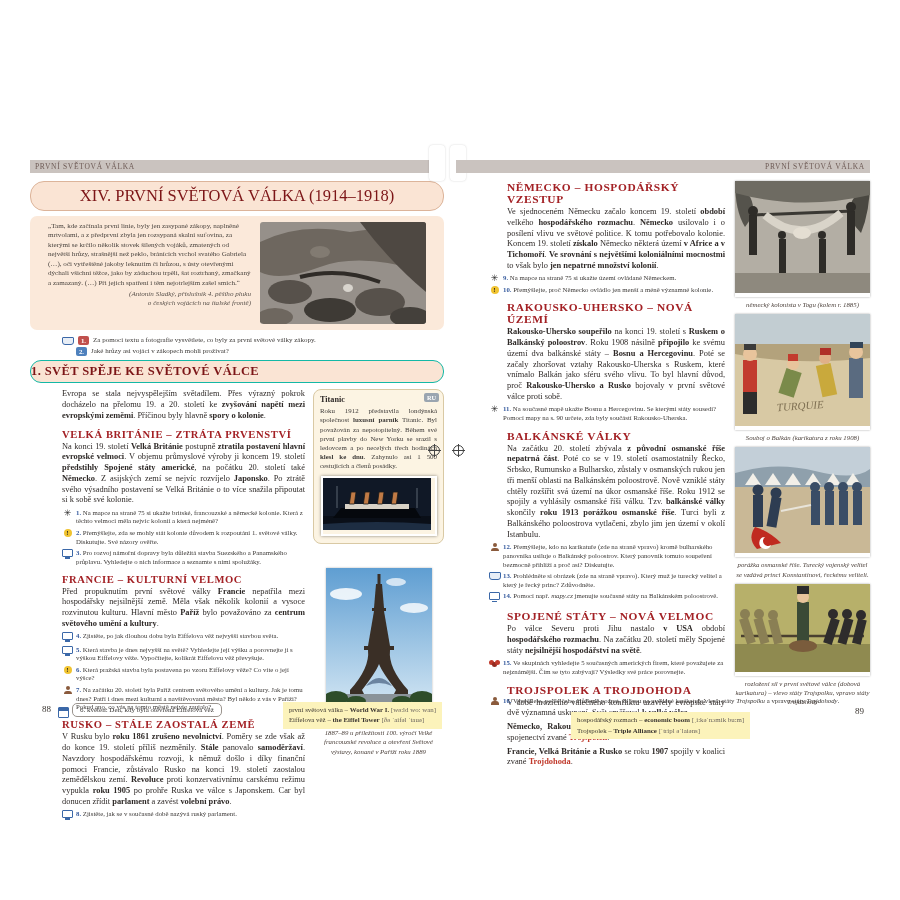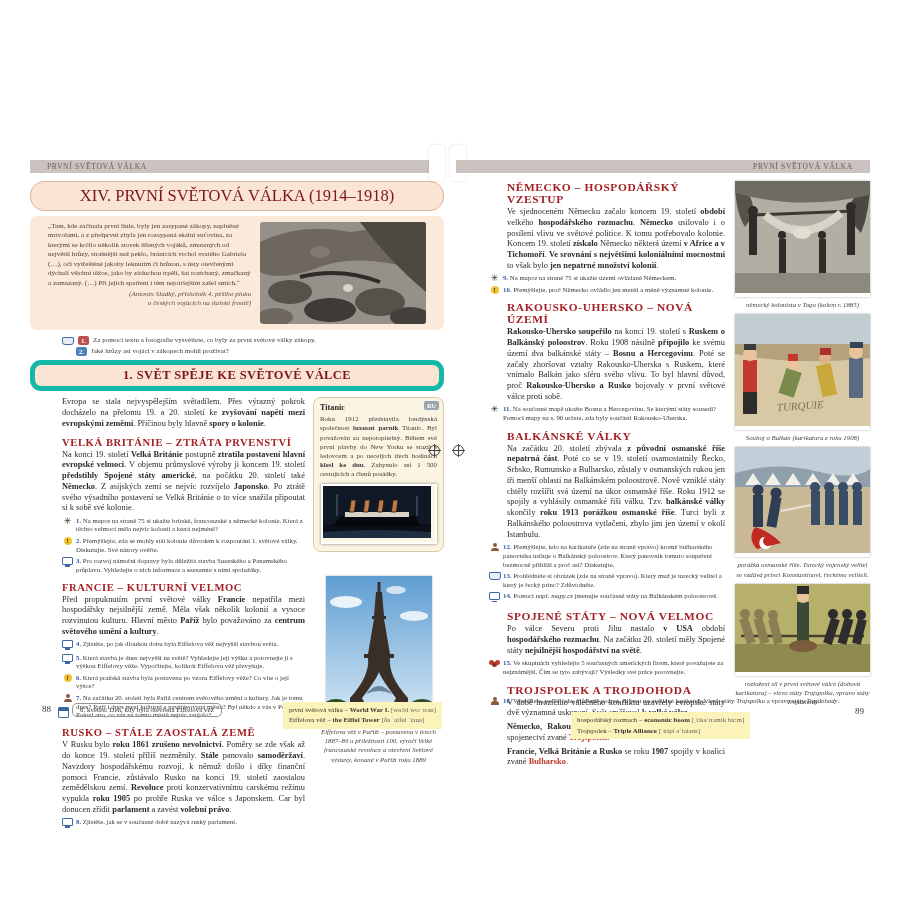--- a/index.html
+++ b/index.html
@@ -1,21 +1,21 @@
 <!DOCTYPE html>
 <html><head>
 <meta charset="utf-8">
 <style>
   html,body{margin:0;padding:0;}
   body{width:900px;height:900px;background:#ffffff;font-family:"Liberation Serif",serif;}
   .canvas{position:relative;width:900px;height:900px;background:#fff;overflow:hidden;}
   .page{position:absolute;top:160px;width:414px;height:592px;}
   .pleft{left:30px;}
   .pright{left:456px;}
-  .pagebar{height:13px;background:#cac3bf;font-size:7.5px;letter-spacing:.7px;color:#6d5a55;line-height:13px;padding:0 17px;}
+  .pagebar{height:13px;background:#cac3bf;font-size:7.5px;letter-spacing:.7px;color:#6d5a55;line-height:13px;padding:0 5px;}
   .pright .pagebar{text-align:right;}
   
   .hdr3{font-weight:700;color:#a32125;font-size:10.6px;letter-spacing:.6px;margin:7px 0 2px 0;}
   .para{font-size:8.4px;line-height:1.28;color:#2f2a28;text-align:justify;}
   .task{display:flex;gap:3px;font-size:6.8px;line-height:1.3;color:#3d3a38;margin-top:2.5px;}
   .task .tnum{color:#34599d;font-weight:700;white-space:nowrap;}
   .ticon{flex:none;width:11px;text-align:center;}
   .seg-b{font-weight:700;}
   .seg-r{color:#c0392b;font-weight:700;}
   .seg-i{font-style:italic;}
@@ -44,21 +44,21 @@
   .qnum{display:inline-block;min-width:9px;text-align:center;color:#fff;font-weight:700;font-size:6.8px;border-radius:2px;padding:0 1px;line-height:9px;}
   .qnum.red{background:#c0504d;} .qnum.blue{background:#4f81bd;}
   
   .title-box{margin-top:8px;background:#fae4d4;border:1px solid #dcb49a;border-radius:14px;text-align:center;font-weight:400;font-size:16.5px;color:#7c1517;padding:4px 0;}
   .quote-box{margin-top:5px;background:#fbe9da;border-radius:7px;padding:6px 18px;display:flex;gap:9px;}
   .quote-left{flex:1;font-size:7.1px;line-height:1.33;color:#4a443f;}
   .quote-attr{font-style:italic;text-align:right;margin-top:2px;color:#5a524c;}
   .quote-photo{width:166px;height:102px;border-radius:3px;overflow:hidden;flex:none;}
   .questions{margin:5px 0 0 32px;}
   .qrow{display:flex;gap:4px;align-items:flex-end;font-size:7px;line-height:1.45;color:#3d3a38;margin-top:1px;}
-  .section-bar{margin-top:4px;background:#fae4d4;border:5px solid #14b8a6;border-radius:11px;text-align:center;font-weight:700;font-size:12.5px;color:#7c1517;padding:3px 0;letter-spacing:.4px;}
+  .section-bar{margin-top:4px;background:#fae4d4;border:1px solid #14b8a6;border-radius:11px;text-align:left;font-weight:700;font-size:12.5px;color:#7c1517;padding:3px 0;letter-spacing:.4px;}
   .cols{display:flex;margin-top:6px;padding-left:32px;gap:8px;}
   .mcol{width:243px;}
   .scol{width:131px;}
   .titanic-box{background:#fcf4e3;border:1px solid #d9c9a4;border-radius:8px;padding:5px 6px 7px;position:relative;}
   .ru-badge{position:absolute;top:3px;right:4px;background:#9aa5b0;color:#fff;font-size:6.3px;padding:1px 3px;border-radius:2px;font-weight:700;}
   .titanic-title{font-weight:700;font-size:8.2px;color:#2f2a28;}
   .titanic-text{font-size:6.9px;line-height:1.32;margin-top:2px;color:#3d3a38;text-align:justify;}
   .titanic-img{margin:6px auto 0;width:112px;height:56px;border:2px solid #fff;box-shadow:0 0 3px rgba(0,0,0,.45);}
   .eiffel-fig{margin-top:24px;}
   .eiffel-img{width:106px;height:148px;margin:0 auto;box-shadow:0 0 2px rgba(0,0,0,.3);}
@@ -294,21 +294,21 @@
         <div class="hdr3">SPOJENÉ STÁTY – NOVÁ VELMOC</div>
         <div class="para"><span>Po válce Severu proti Jihu nastalo </span><span class="seg-b">v USA</span><span> období </span><span class="seg-b">hospodářského rozmachu</span><span>. Na začátku 20. století měly Spojené státy </span><span class="seg-b">nejsilnější hospodářství na světě</span><span>.</span></div>
         <div class="task">
             <span class="ticon"><span class="icn icn-group"><i></i><i></i><i></i></span></span>
             <span><span class="tnum">15.</span> <span>Ve skupinách vyhledejte 5 současných amerických firem, které považujete za nejznámější. Čím se tyto zabývají? Výsledky své práce porovnejte.</span></span>
           </div>
 
         <div class="hdr3">TROJSPOLEK A TROJDOHODA</div>
         <div class="para"><span>V době hrozícího válečného konfliktu uzavřely evropské státy dvě významná uskupení. Svět směřoval </span><span class="seg-b">k velké válce</span><span>.</span></div>
         <div class="para" style="margin-top:3px"><span class="seg-b">Německo, Rakousko-Uhersko a Itálie</span><span> uzavřely roku </span><span class="seg-b">1882</span><span> spojenectví zvané </span><span class="seg-r">Trojspolek</span><span>.</span></div>
-        <div class="para" style="margin-top:3px"><span class="seg-b">Francie, Velká Británie a Rusko</span><span> se roku </span><span class="seg-b">1907</span><span> spojily v koalici zvané </span><span class="seg-r">Bulharsko</span><span>.</span></div>
+        <div class="para" style="margin-top:3px"><span class="seg-b">Francie, Velká Británie a Rusko</span><span> se roku </span><span class="seg-b">1907</span><span> spojily v koalici zvané </span><span class="seg-r">Trojdohoda</span><span>.</span></div>
       </div>
 
       <div class="scol2">
         <div class="sfig">
           <div class="simg">
             <svg width="135" height="112" viewBox="0 0 135 112">
               <rect width="135" height="112" fill="#b3aea4"></rect>
               <path d="M0 0 Q30 22 10 46 Q0 30 0 0Z" fill="#55534c"></path>
               <path d="M135 0 Q100 26 126 52 Q135 30 135 0Z" fill="#4a4841"></path>
               <path d="M0 0 L135 0 L135 14 Q66 30 0 12 Z" fill="#6e6b62"></path>

